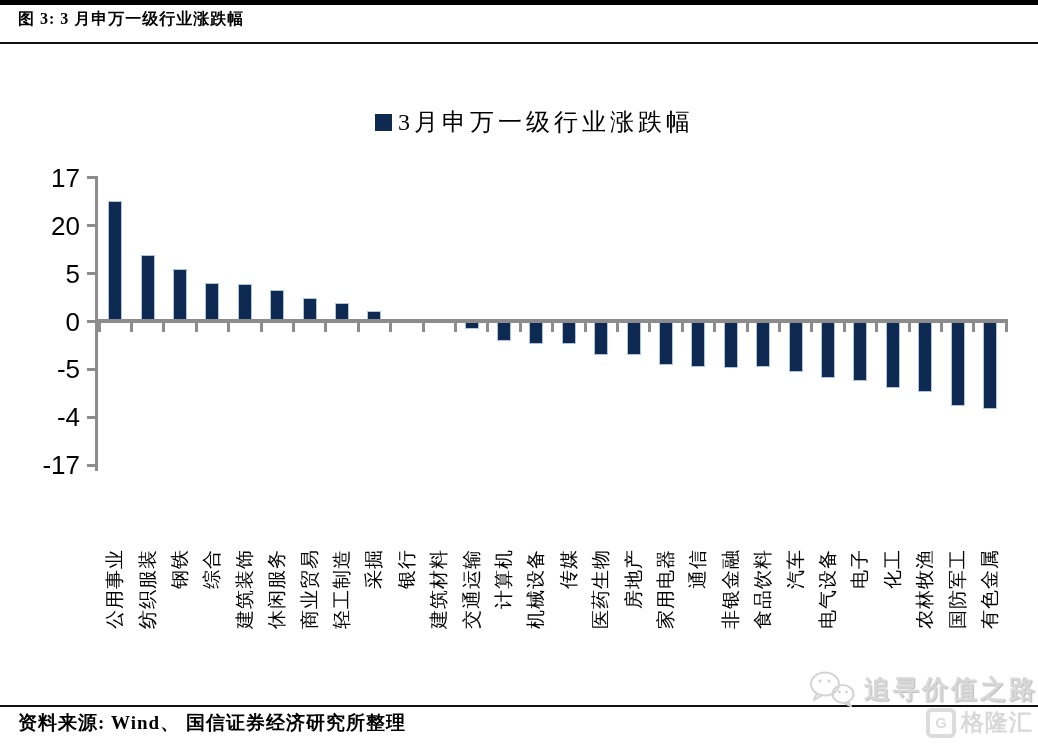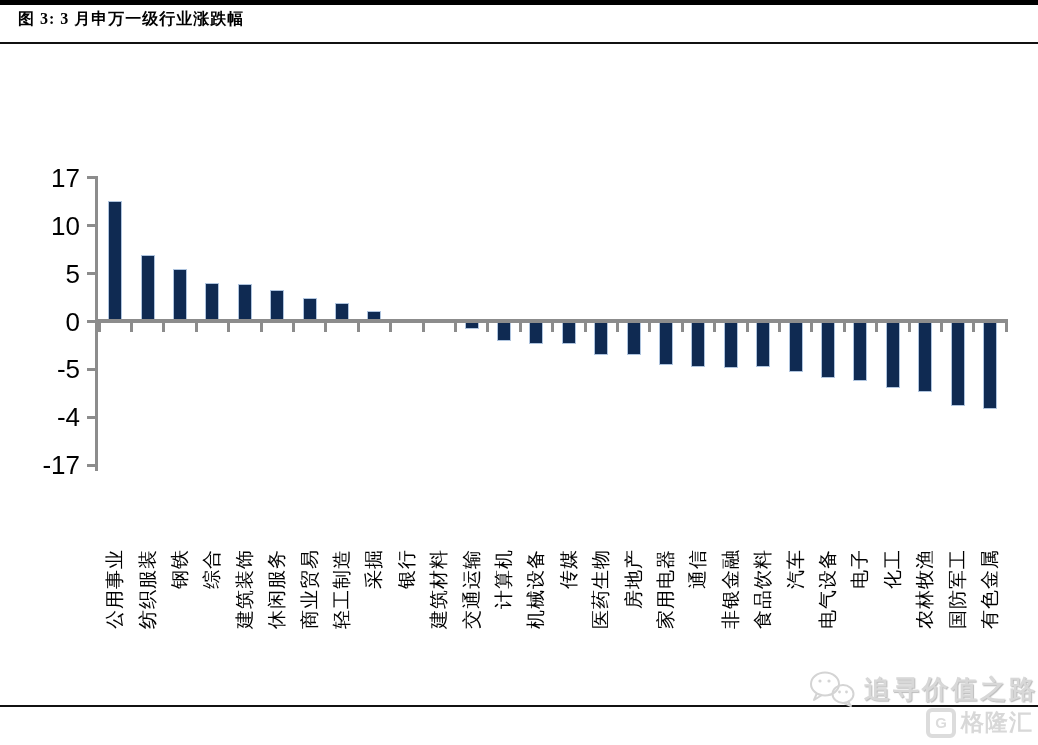--- a/index.html
+++ b/index.html
@@ -32,25 +32,29 @@
   .source{position:absolute;left:18px;top:710px;font-size:19px;font-weight:bold;letter-spacing:1px;}
 </style>
 </head>
 <body>
 
 <div class="page">
   <div class="top-bar"></div>
   <div class="fig-title">图 3: 3 月申万一级行业涨跌幅</div>
   <div class="title-rule"></div>
 
+  <div class="legend">
+    <span class="legend-sq" style="background: rgb(15, 42, 82);"></span>
+    <span class="legend-txt">3月申万一级行业涨跌幅</span>
+  </div>
 
   <div class="chart-layer">
       <div class="ytick-label" style="top: 162.995px;">17</div>
       <div class="ytick-mark" style="top: 176.495px; background: rgb(140, 140, 140);"></div>
-      <div class="ytick-label" style="top: 210.83px;">10</div>
+      <div class="ytick-label" style="top: 210.83px;">20</div>
       <div class="ytick-mark" style="top: 224.33px; background: rgb(140, 140, 140);"></div>
       <div class="ytick-label" style="top: 258.665px;">5</div>
       <div class="ytick-mark" style="top: 272.165px; background: rgb(140, 140, 140);"></div>
       <div class="ytick-label" style="top: 306.5px;">0</div>
       <div class="ytick-mark" style="top: 320px; background: rgb(140, 140, 140);"></div>
       <div class="ytick-label" style="top: 354.335px;">-5</div>
       <div class="ytick-mark" style="top: 367.835px; background: rgb(140, 140, 140);"></div>
       <div class="ytick-label" style="top: 402.17px;">-4</div>
       <div class="ytick-mark" style="top: 415.67px; background: rgb(140, 140, 140);"></div>
       <div class="ytick-label" style="top: 450.005px;">-17</div>
@@ -157,13 +161,14 @@
       <circle cx="38.5" cy="22" r="1.4" fill="#d4d4d4"></circle>
     </svg>
     <span class="wm-text">追寻价值之路</span>
   </div>
 
   <div class="glh" style="color: rgb(216, 216, 216);">
     <span class="glh-g">G</span>
     <span class="glh-txt">格隆汇</span>
   </div>
 
+  <div class="source">资料来源: Wind、 国信证券经济研究所整理</div>
 </div>
 
 </body></html>

